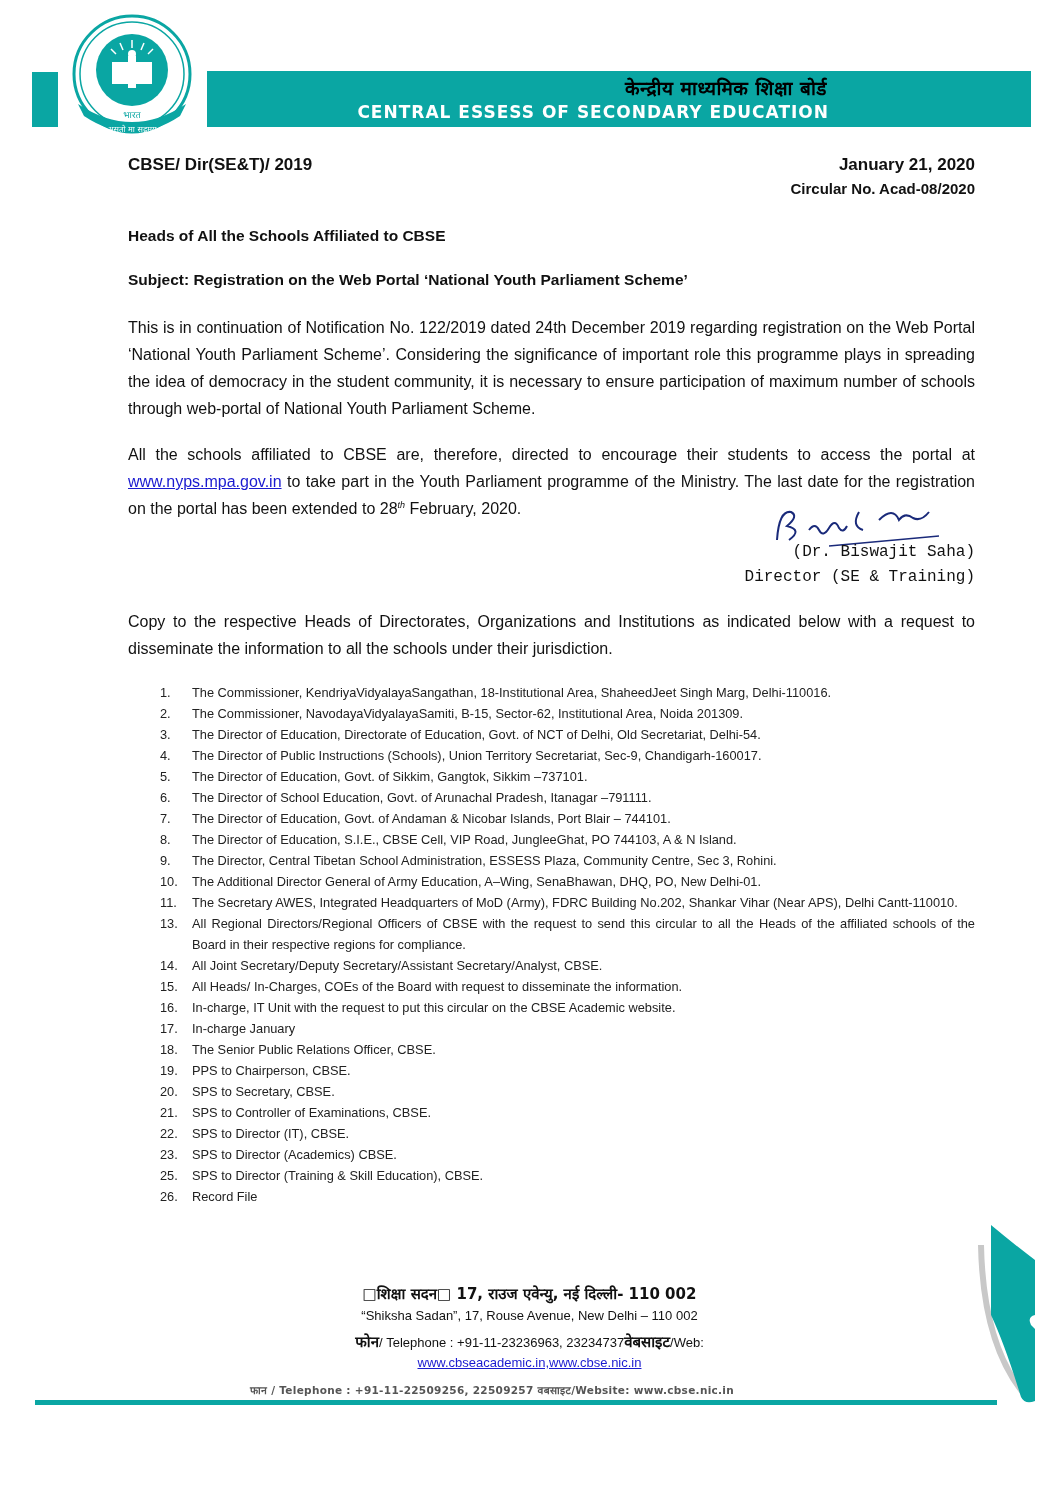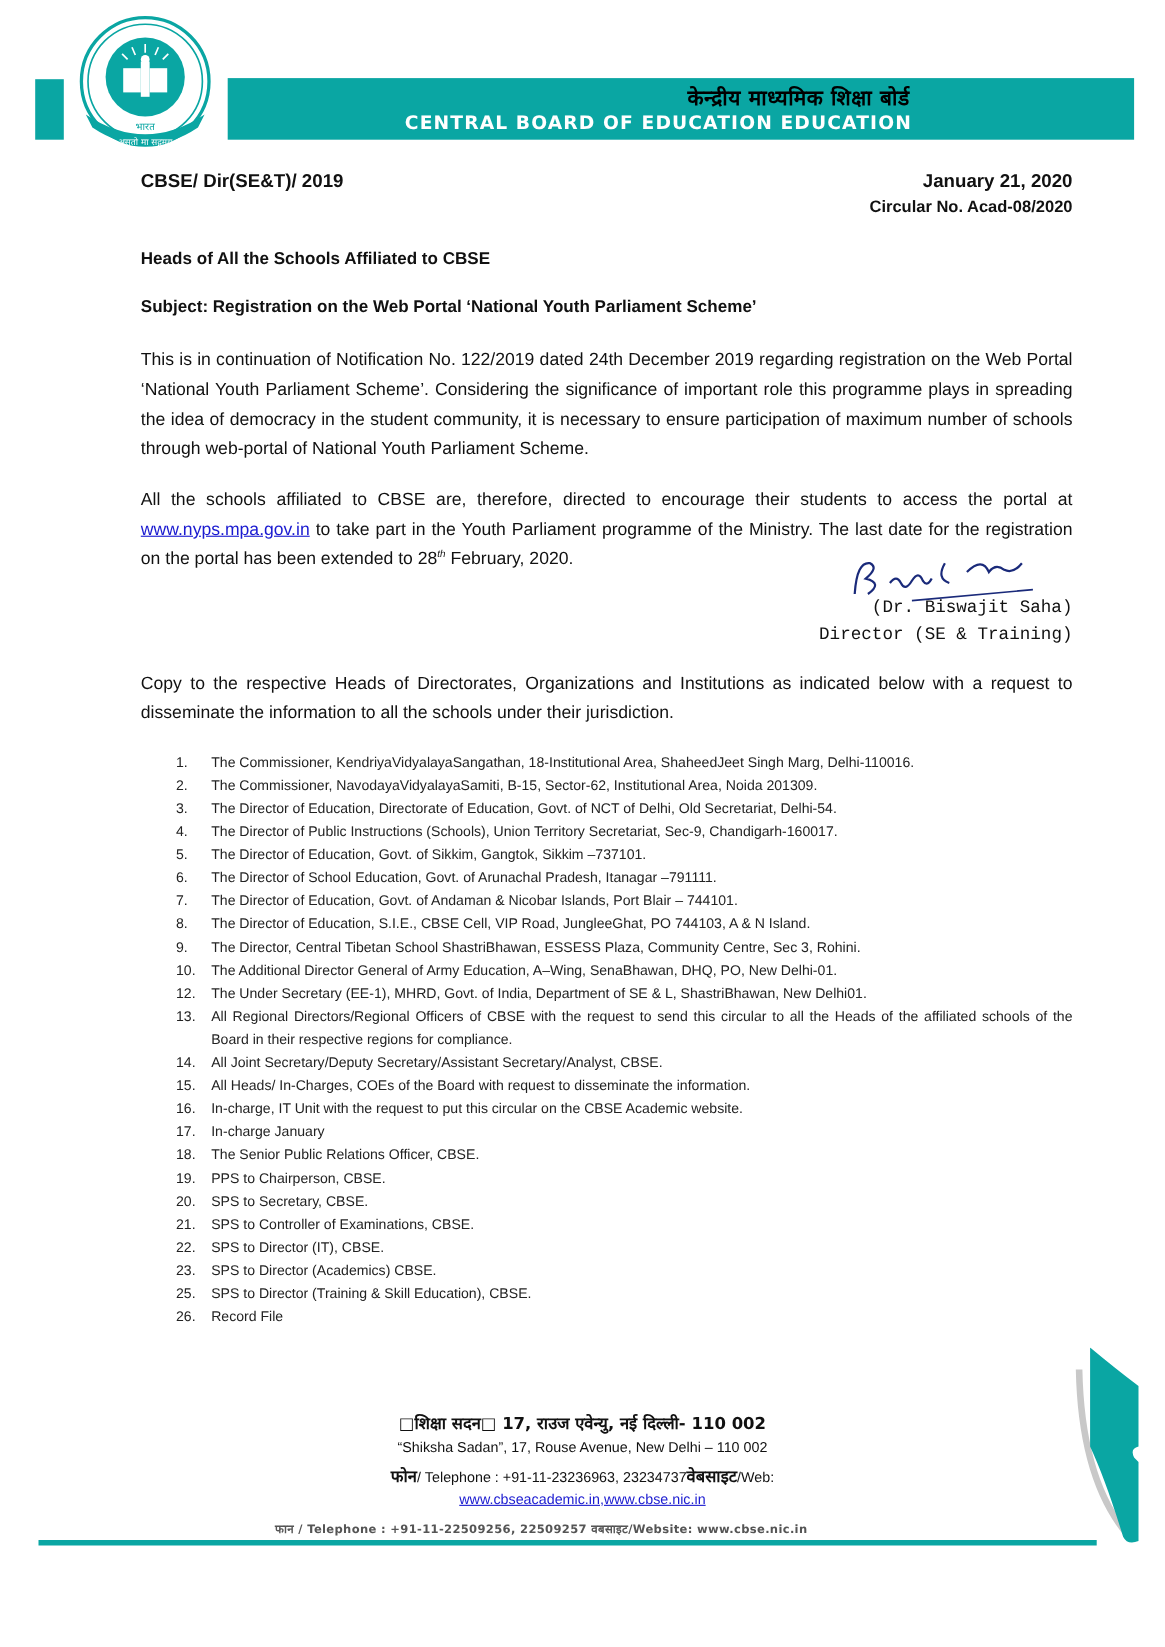--- a/index.html
+++ b/index.html
@@ -66,21 +66,21 @@
     <rect x="68" y="50" width="16" height="22" fill="#fff"></rect>
     <rect x="60" y="44" width="8" height="32" fill="#fff"></rect>
     <circle cx="64" cy="42" r="4" fill="#fff"></circle>
     <path d="M10 92 Q64 128 118 92 L112 104 Q64 136 16 104 Z" fill="#0aa6a3"></path>
     <text x="64" y="106" text-anchor="middle" font-size="9" fill="#0aa6a3" font-family="DejaVu Sans, sans-serif">भारत</text>
     <text x="64" y="120" text-anchor="middle" font-size="8" fill="#fff" font-family="DejaVu Sans, sans-serif">असतो मा सद्गमय</text>
   </svg>
 </div>
 <div class="abs teal hdr-bar">
   <div class="hdr-hindi">केन्द्रीय माध्यमिक शिक्षा बोर्ड</div>
-  <div class="hdr-eng">CENTRAL BOARD OF EDUCATION EDUCATION</div>
+  <div class="hdr-eng">CENTRAL ESSESS OF SECONDARY EDUCATION</div>
 </div>
 
 <div class="abs ref">CBSE/ Dir(SE&amp;T)/ 2019</div>
 <div class="abs date">January 21, 2020</div>
 <div class="abs circ">Circular No. Acad-08/2020</div>
 
 <div class="abs addressee">Heads of All the Schools Affiliated to CBSE</div>
 <div class="abs subject">Subject: Registration on the Web Portal ‘National Youth Parliament Scheme’</div>
 
 <div class="abs para p1">This is in continuation of Notification No. 122/2019 dated 24th December 2019 regarding registration on the Web Portal ‘National Youth Parliament Scheme’. Considering the significance of important role this programme plays in spreading the idea of democracy in the student community, it is necessary to ensure participation of maximum number of schools through web-portal of National Youth Parliament Scheme.</div>
@@ -130,29 +130,29 @@
   <li>
       <span class="num">7.</span>
       <span class="itxt">The Director of Education, Govt. of Andaman &amp; Nicobar Islands, Port Blair – 744101.</span>
     </li>
   <li>
       <span class="num">8.</span>
       <span class="itxt">The Director of Education, S.I.E., CBSE Cell, VIP Road, JungleeGhat, PO 744103, A &amp; N Island.</span>
     </li>
   <li>
       <span class="num">9.</span>
-      <span class="itxt">The Director, Central Tibetan School ShastriBhawan, ESSESS Plaza, Community Centre, Sec 3, Rohini.</span>
+      <span class="itxt">The Director, Central Tibetan School Administration, ESSESS Plaza, Community Centre, Sec 3, Rohini.</span>
     </li>
   <li>
       <span class="num">10.</span>
       <span class="itxt">The Additional Director General of Army Education, A–Wing, SenaBhawan, DHQ, PO, New Delhi-01.</span>
     </li>
   <li>
-      <span class="num">12.</span>
-      <span class="itxt">The Under Secretary (EE-1), MHRD, Govt. of India, Department of SE &amp; L, ShastriBhawan, New Delhi01.</span>
+      <span class="num">11.</span>
+      <span class="itxt">The Secretary AWES, Integrated Headquarters of MoD (Army), FDRC Building No.202, Shankar Vihar (Near APS), Delhi Cantt-110010.</span>
     </li>
   <li>
       <span class="num">13.</span>
       <span class="itxt">All Regional Directors/Regional Officers of CBSE with the request to send this circular to all the Heads of the affiliated schools of the Board in their respective regions for compliance.</span>
     </li>
   <li>
       <span class="num">14.</span>
       <span class="itxt">All Joint Secretary/Deputy Secretary/Assistant Secretary/Analyst, CBSE.</span>
     </li>
   <li>

